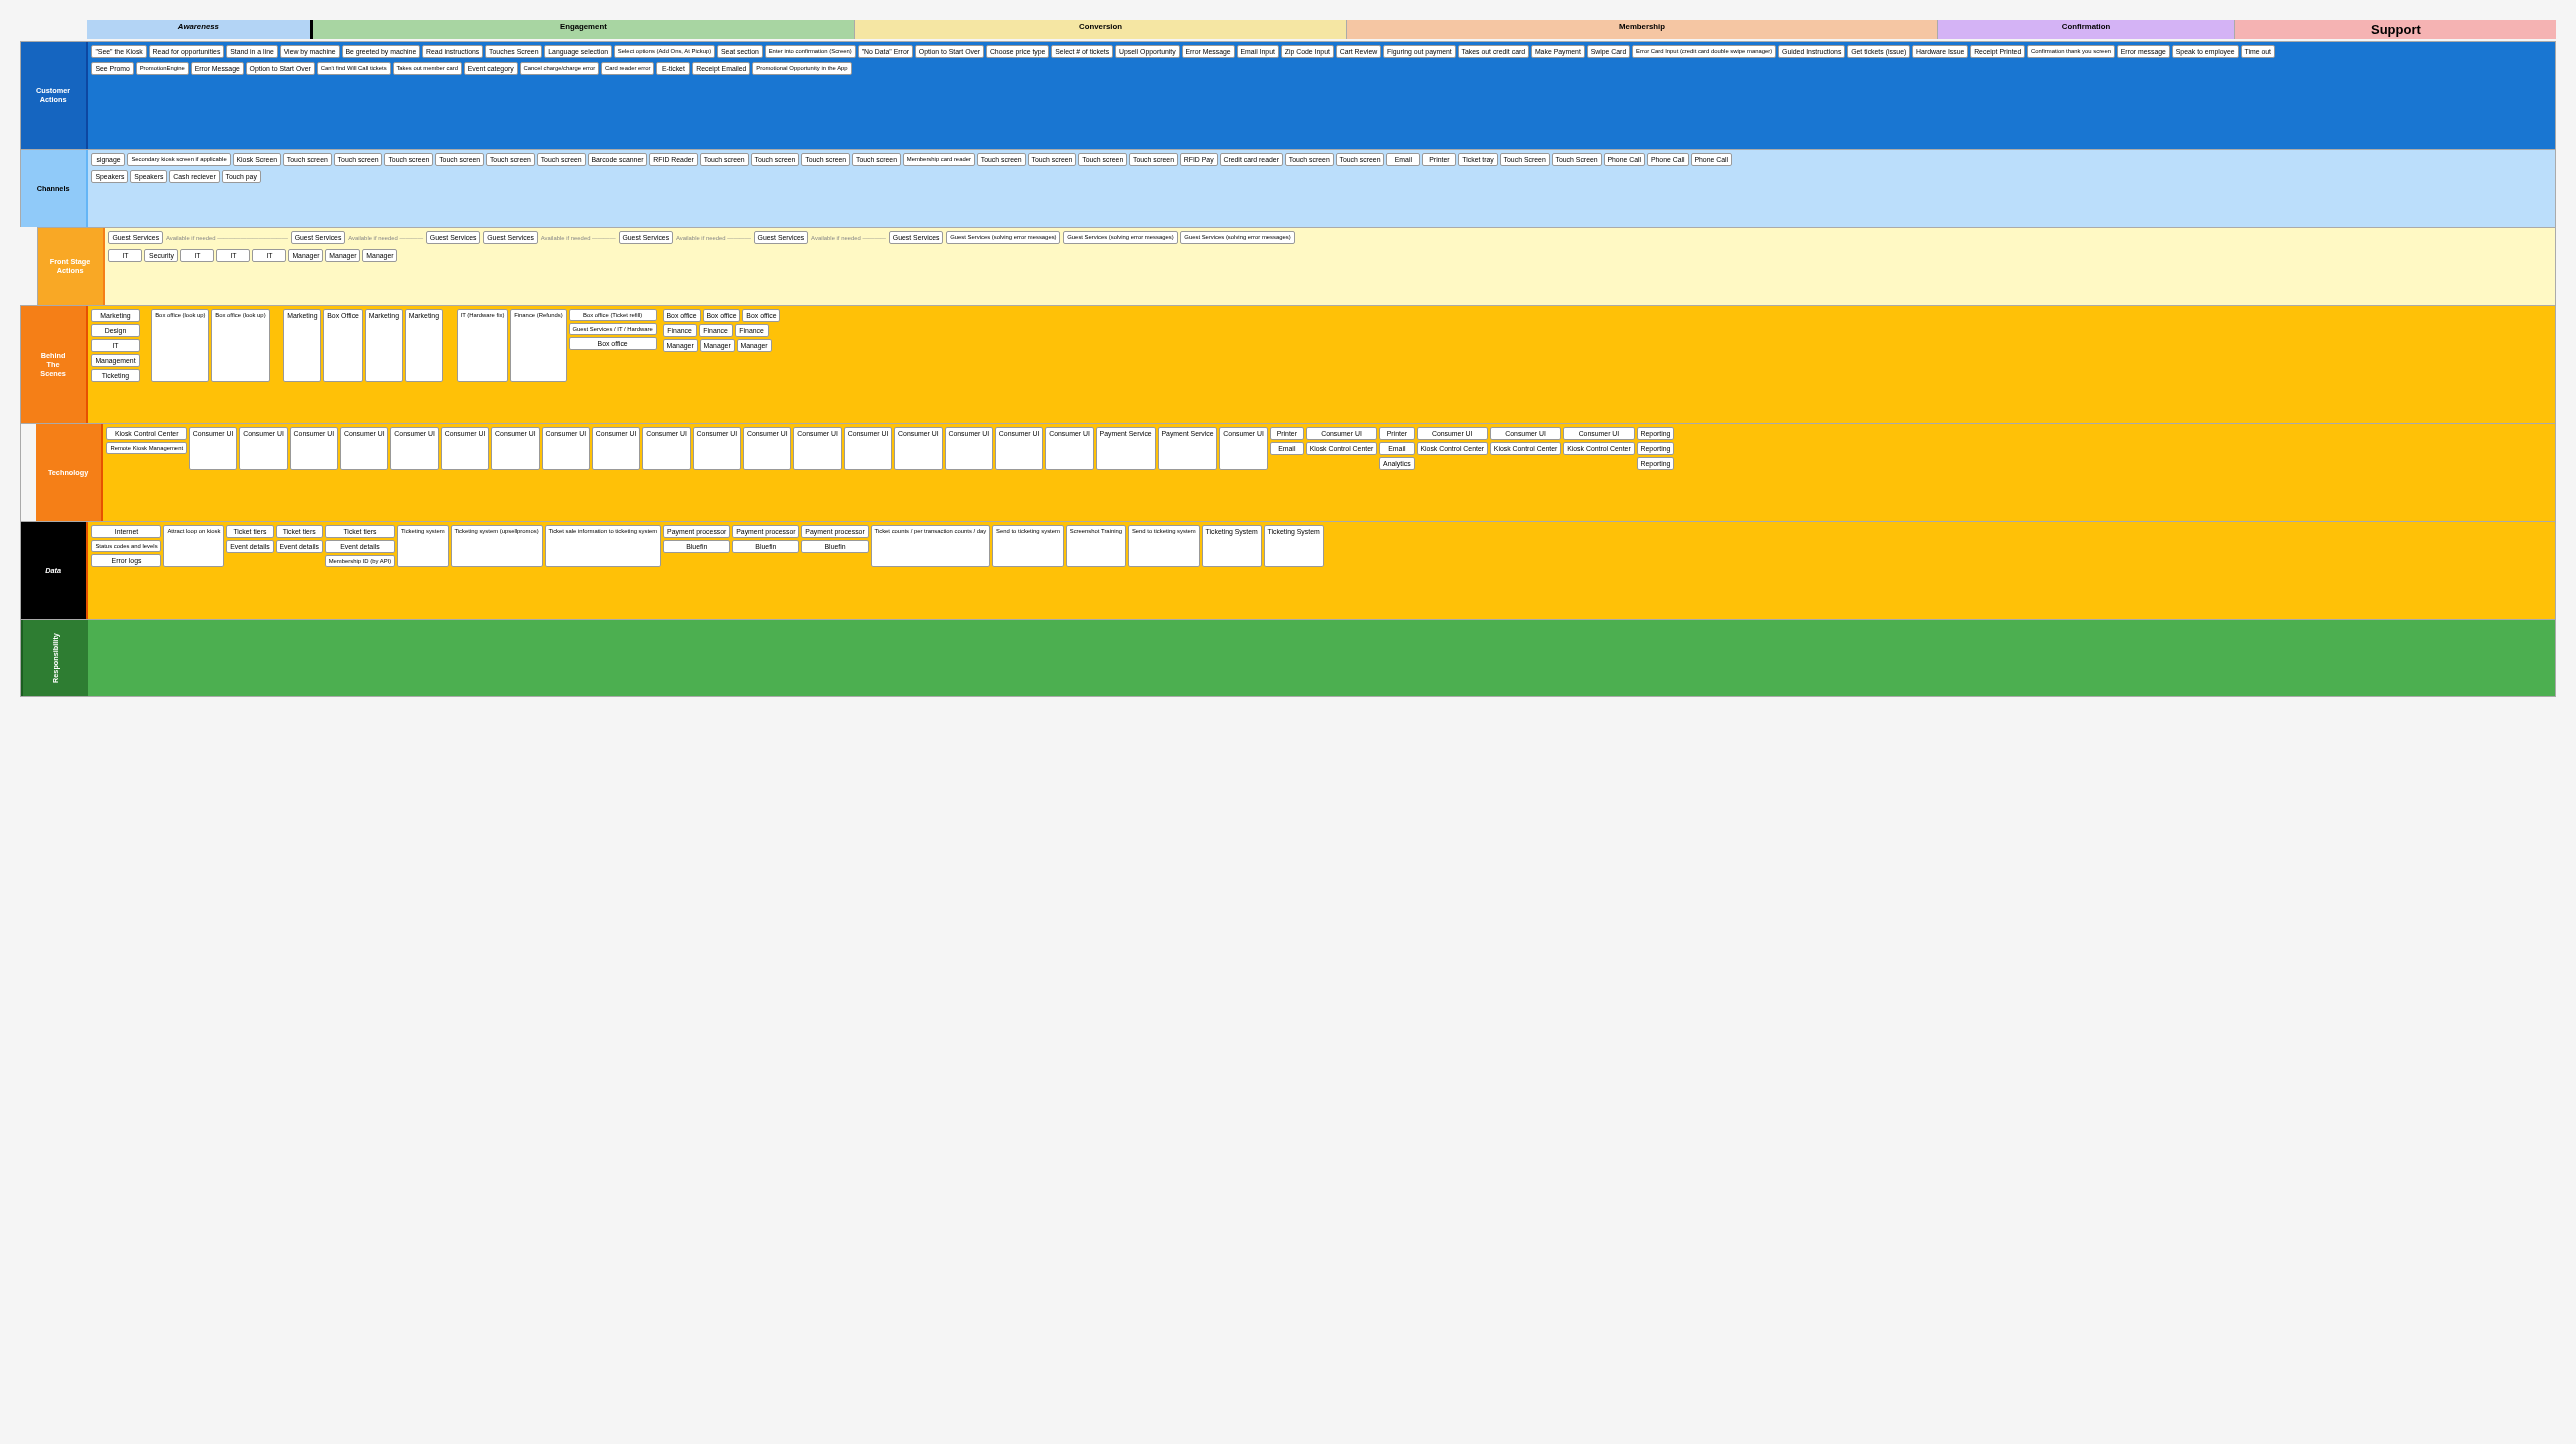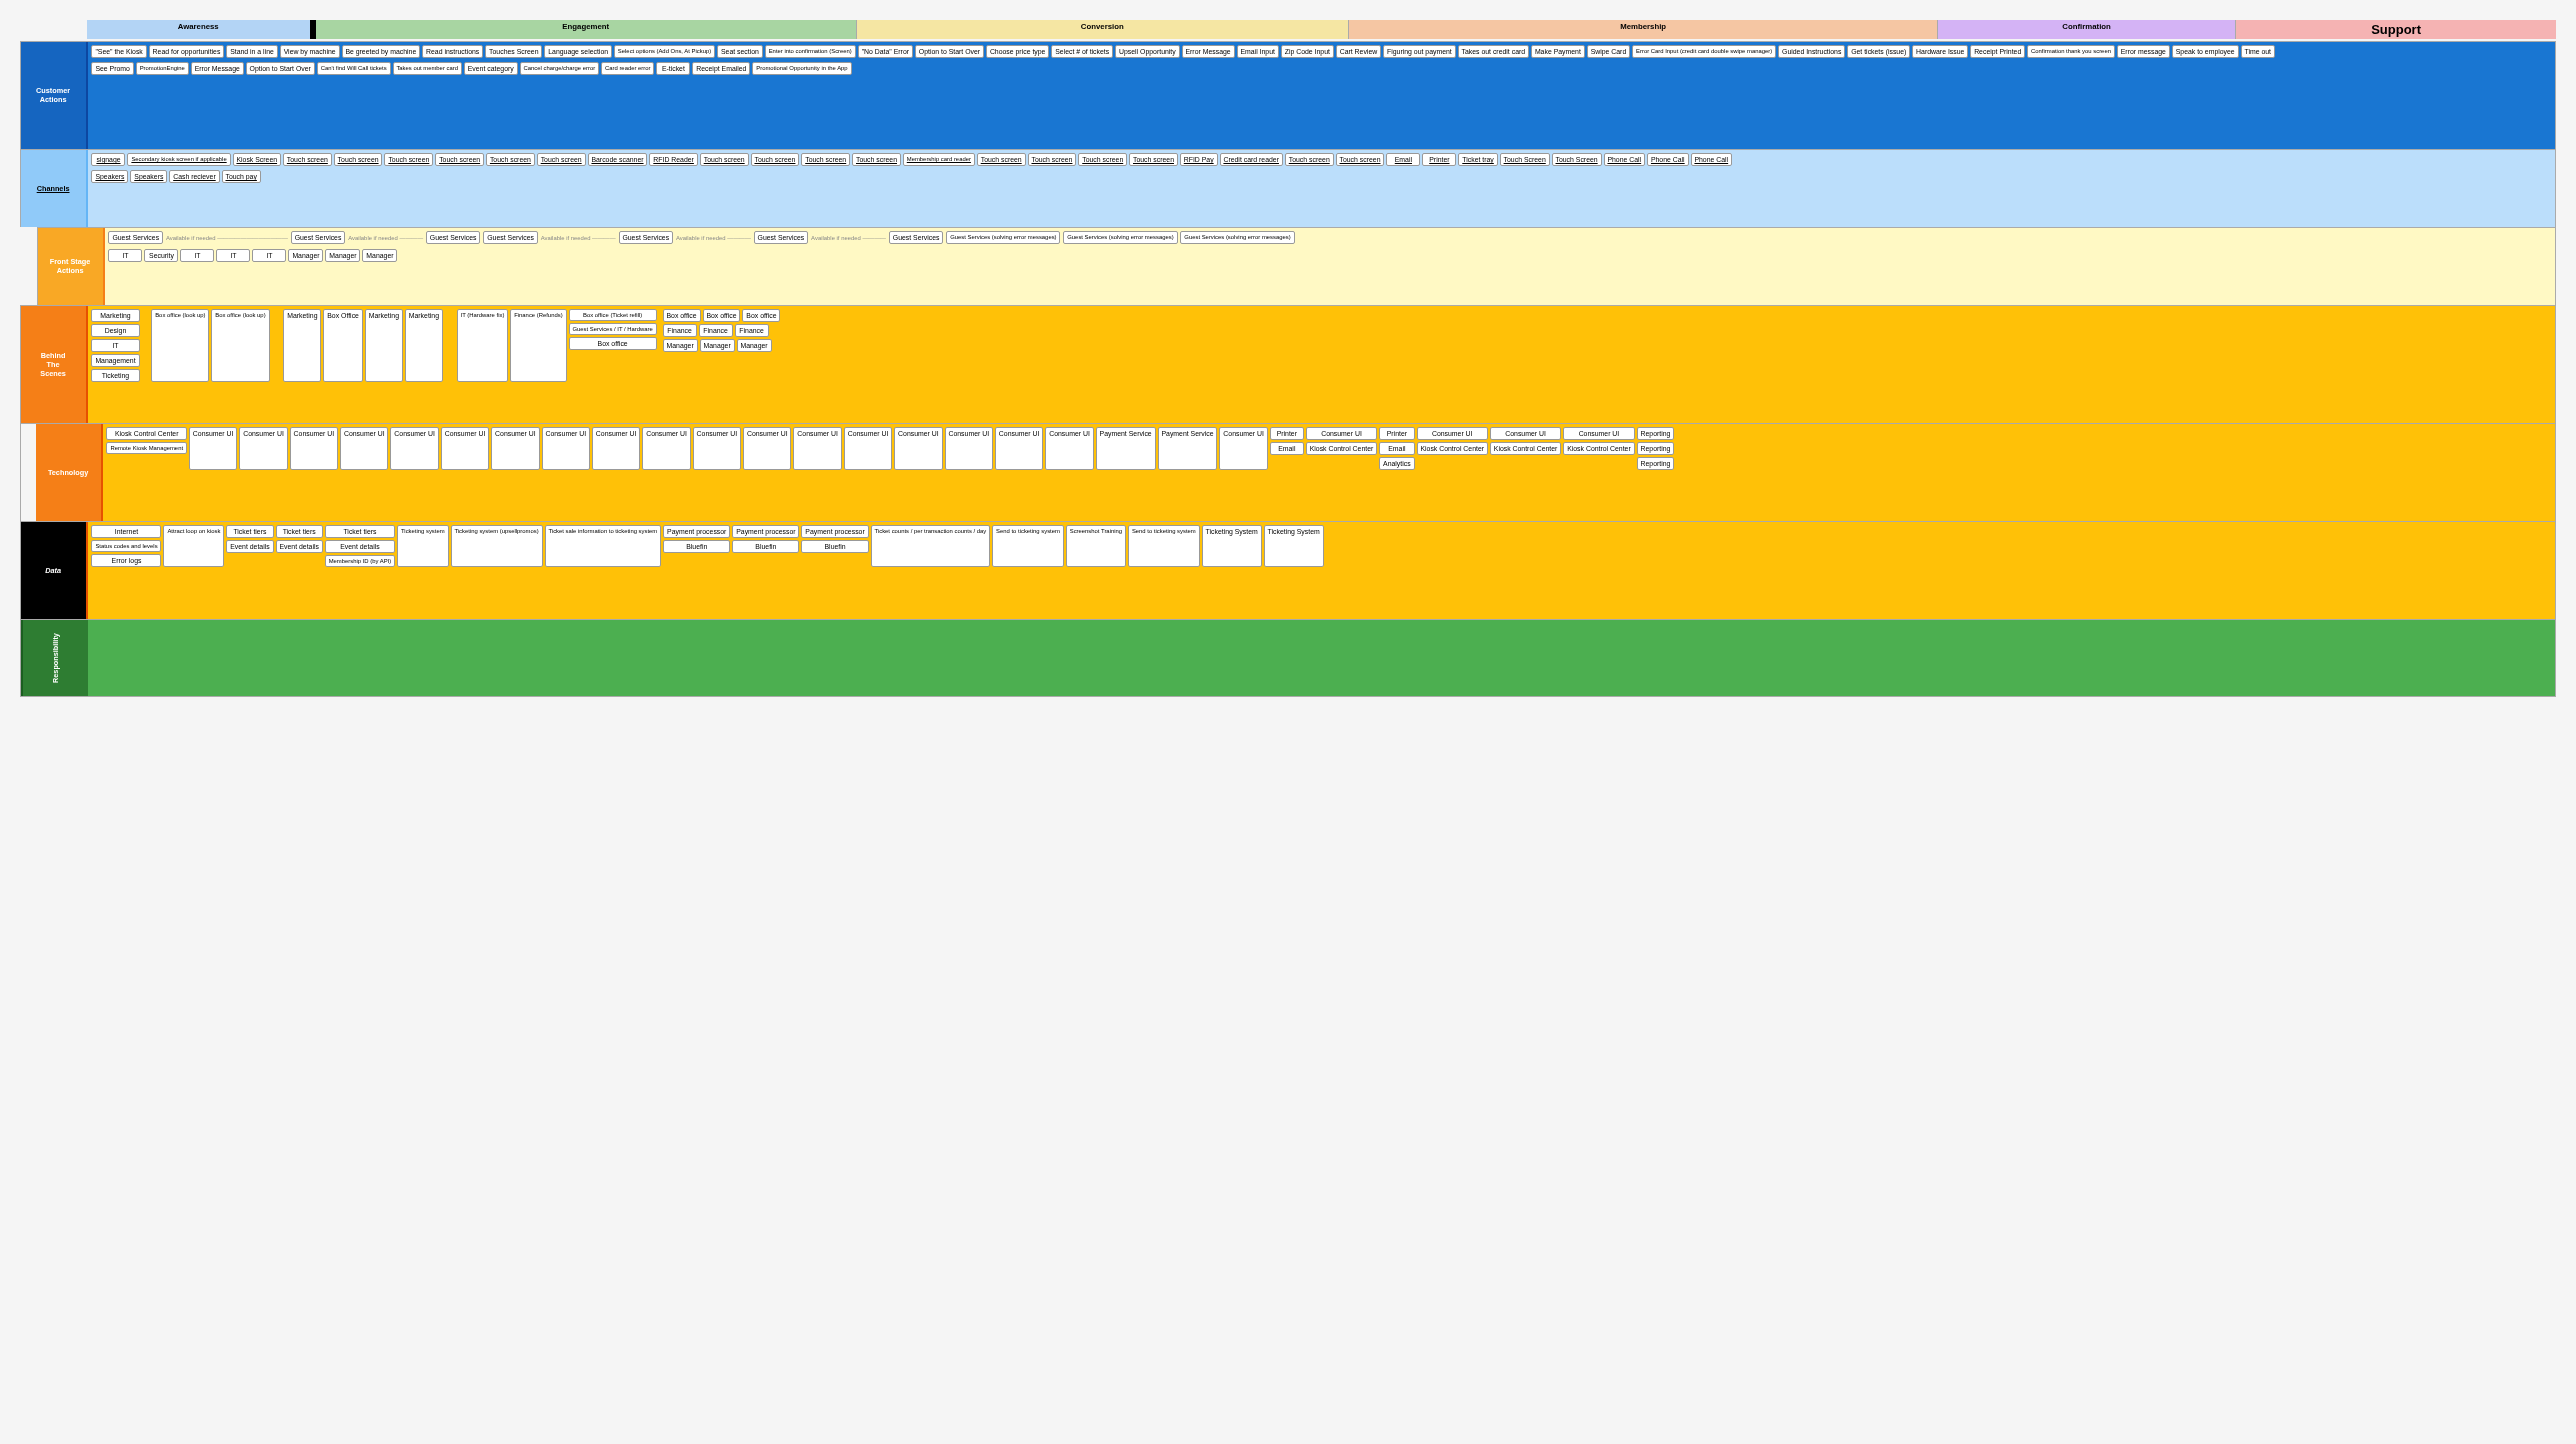--- a/index.html
+++ b/index.html
@@ -16,21 +16,21 @@
     .blueprint-wrapper { width: 100%; overflow-x: auto; }
   </style>
 </head>
 <body>
 
 <div class="page">
 
   <div class="blueprint-wrapper">
 
     <div style="display:flex; margin-left: 67px; margin-bottom: 2px;">
-      <div style="flex:9; background:#b3d4f5; text-align:center; font-size:7.8px; font-weight:bold; padding:2px; border-right:6px solid #000000;">Awareness</div>
+      <div style="flex:9; background:#b3d4f5; text-align:center; font-size:7.8px; font-weight:bold; padding:2px; border-right:3px solid #000000;font-style:italic;">Awareness</div>
       <div style="flex:22; background:#a8d5a2; text-align:center; font-size:7.8px; font-weight:bold; padding:2px; border-right:1px solid #aaa;">Engagement</div>
       <div style="flex:20; background:#f5e6a3; text-align:center; font-size:7.8px; font-weight:bold; padding:2px; border-right:1px solid #aaa;">Conversion</div>
       <div style="flex:24; background:#f5c6a3; text-align:center; font-size:7.8px; font-weight:bold; padding:2px; border-right:1px solid #aaa;">Membership</div>
       <div style="flex:12; background:#d4b3f5; text-align:center; font-size:7.8px; font-weight:bold; padding:2px; border-right:1px solid #aaa;">Confirmation</div>
       <div style="flex:13; background:#f5b3b3; text-align:center; font-size:13px; font-weight:bold; padding:2px;">Support</div>
     </div>
 
     <div style="display:flex; border: 1px solid #aaa; border-bottom: none; min-height: 108px;">
       <div style="width:67px; min-width:67px; background:#1565c0; color:white; font-size:7.3px; font-weight:bold; text-align:center; display:flex; align-items:center; justify-content:center; padding:3.9px; border-right:2px solid #0d47a1;">Customer Actions</div>
       <div style="flex:1; background:#1976d2; padding:3.9px; display:flex; flex-wrap:wrap; gap:2px; align-content:flex-start;">
@@ -84,21 +84,21 @@
           <div class="card">Event category</div>
           <div class="card err" style="font-size:5.9px;">Cancel charge/charge error</div>
           <div class="card" style="font-size:5.9px;">Card reader error</div>
           <div class="card">E-ticket</div>
           <div class="card">Receipt Emailed</div>
           <div class="card" style="font-size:5.9px;">Promotional Opportunity in the App</div>
         </div>
       </div>
     </div>
 
-    <div style="display:flex; border: 1px solid #aaa; border-bottom: none; min-height: 78px; text-decoration: underline;">
+    <div style="display:flex; border: 1px solid #aaa; border-bottom: none; min-height: 78px;">
       <div style="width:67px; min-width:67px; background:#90caf9; color:#000; font-size:7.3px; font-weight:bold; text-align:center; display:flex; align-items:center; justify-content:center; padding:3.9px; border-right:2px solid #64b5f6;">Channels</div>
       <div style="flex:1; background:#bbdefb; padding:3.9px; display:flex; flex-wrap:wrap; gap:2px; align-content:flex-start;">
         <div class="card">signage</div>
         <div class="card" style="font-size:5.9px;">Secondary kiosk screen if applicable</div>
         <div class="card">Kiosk Screen</div>
         <div class="card">Touch screen</div>
         <div class="card">Touch screen</div>
         <div class="card">Touch screen</div>
         <div class="card">Touch screen</div>
         <div class="card">Touch screen</div>

